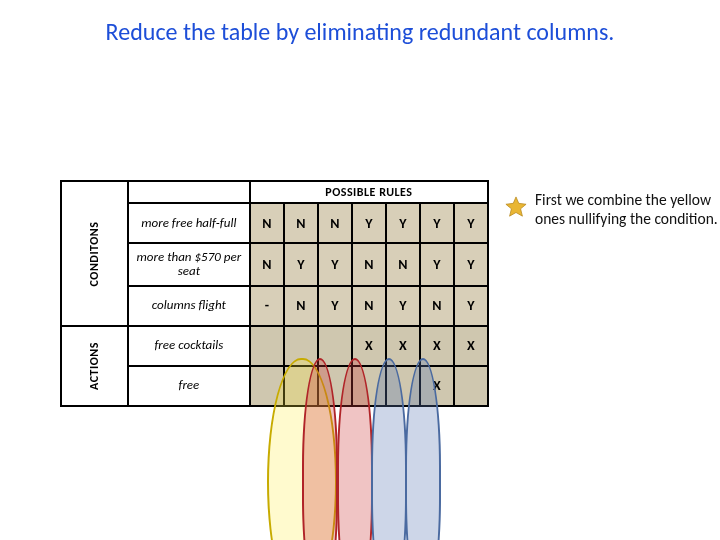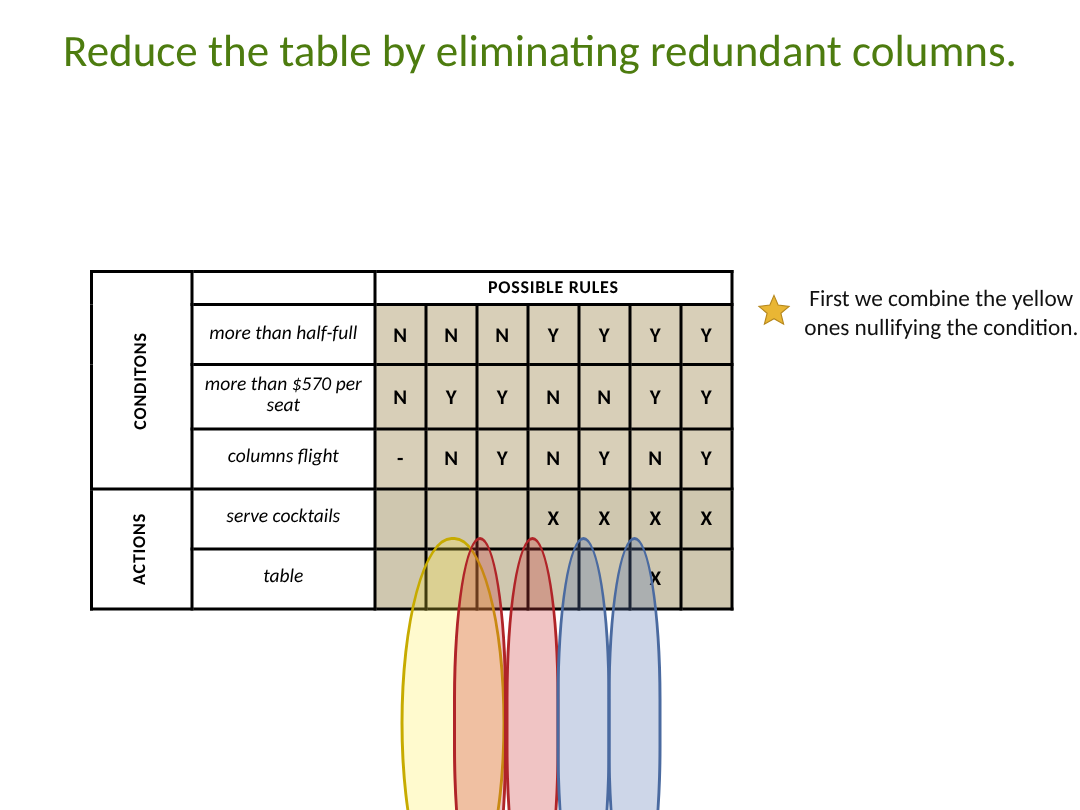--- a/index.html
+++ b/index.html
@@ -7,38 +7,37 @@
     margin: 0;
     width: 720px;
     height: 540px;
     background: #fff;
     font-family: Calibri, Arial, sans-serif;
     position: relative;
     overflow: hidden;
   }
   .title {
     text-align: center;
-    font-size: 30px;
-    color: #4d7c0f;
+    font-size: 24px;
+    color: #1d4ed8;
     padding: 18px 40px 0 40px;
     line-height: 1.15;
   }
   .content {
     position: absolute;
     left: 60px;
     top: 180px;
   }
   .annotation {
     position: absolute;
     left: 535px;
     top: 190px;
     font-size: 15.5px;
     line-height: 1.25;
     color: #111;
-    text-align: center;
   }
   .star {
     position: absolute;
     left: 505px;
     top: 196px;
     width: 22px;
     height: 22px;
   }
   .star svg { display: block; }
   table.decision {
@@ -131,21 +130,21 @@
   <table class="decision">
     <tbody>
         <tr>
       <th class="vlabel" rowspan="4">
         <span class="vtext">CONDITONS</span>
       </th>
       <th class="rowlabel" style="border-left:2.5px solid #000;"></th>
       <th class="rules-header" colspan="7">POSSIBLE RULES</th>
     </tr>
     <tr>
-      <th class="rowlabel">more than half-full</th>
+      <th class="rowlabel">more free half-full</th>
       <td class="cell cond">N</td>
       <td class="cell cond">N</td>
       <td class="cell cond">N</td>
       <td class="cell cond">Y</td>
       <td class="cell cond">Y</td>
       <td class="cell cond">Y</td>
       <td class="cell cond">Y</td>
     </tr>
     <tr>
       <th class="rowlabel">more than $570 per seat</th>
@@ -164,31 +163,31 @@
       <td class="cell cond">Y</td>
       <td class="cell cond">N</td>
       <td class="cell cond">Y</td>
       <td class="cell cond">N</td>
       <td class="cell cond">Y</td>
     </tr>
     <tr>
       <th class="vlabel" rowspan="2">
         <span class="vtext">ACTIONS</span>
       </th>
-      <th class="rowlabel">serve cocktails</th>
-      <td class="cell act"></td>
-      <td class="cell act"></td>
-      <td class="cell act"></td>
-      <td class="cell act">X</td>
-      <td class="cell act">X</td>
-      <td class="cell act">X</td>
-      <td class="cell act">X</td>
-    </tr>
-    <tr>
-      <th class="rowlabel">table</th>
+      <th class="rowlabel">free cocktails</th>
+      <td class="cell act"></td>
+      <td class="cell act"></td>
+      <td class="cell act"></td>
+      <td class="cell act">X</td>
+      <td class="cell act">X</td>
+      <td class="cell act">X</td>
+      <td class="cell act">X</td>
+    </tr>
+    <tr>
+      <th class="rowlabel">free</th>
       <td class="cell act"></td>
       <td class="cell act"></td>
       <td class="cell act"></td>
       <td class="cell act"></td>
       <td class="cell act"></td>
       <td class="cell act">X</td>
       <td class="cell act"></td>
     </tr>
   </tbody>
     </table>

